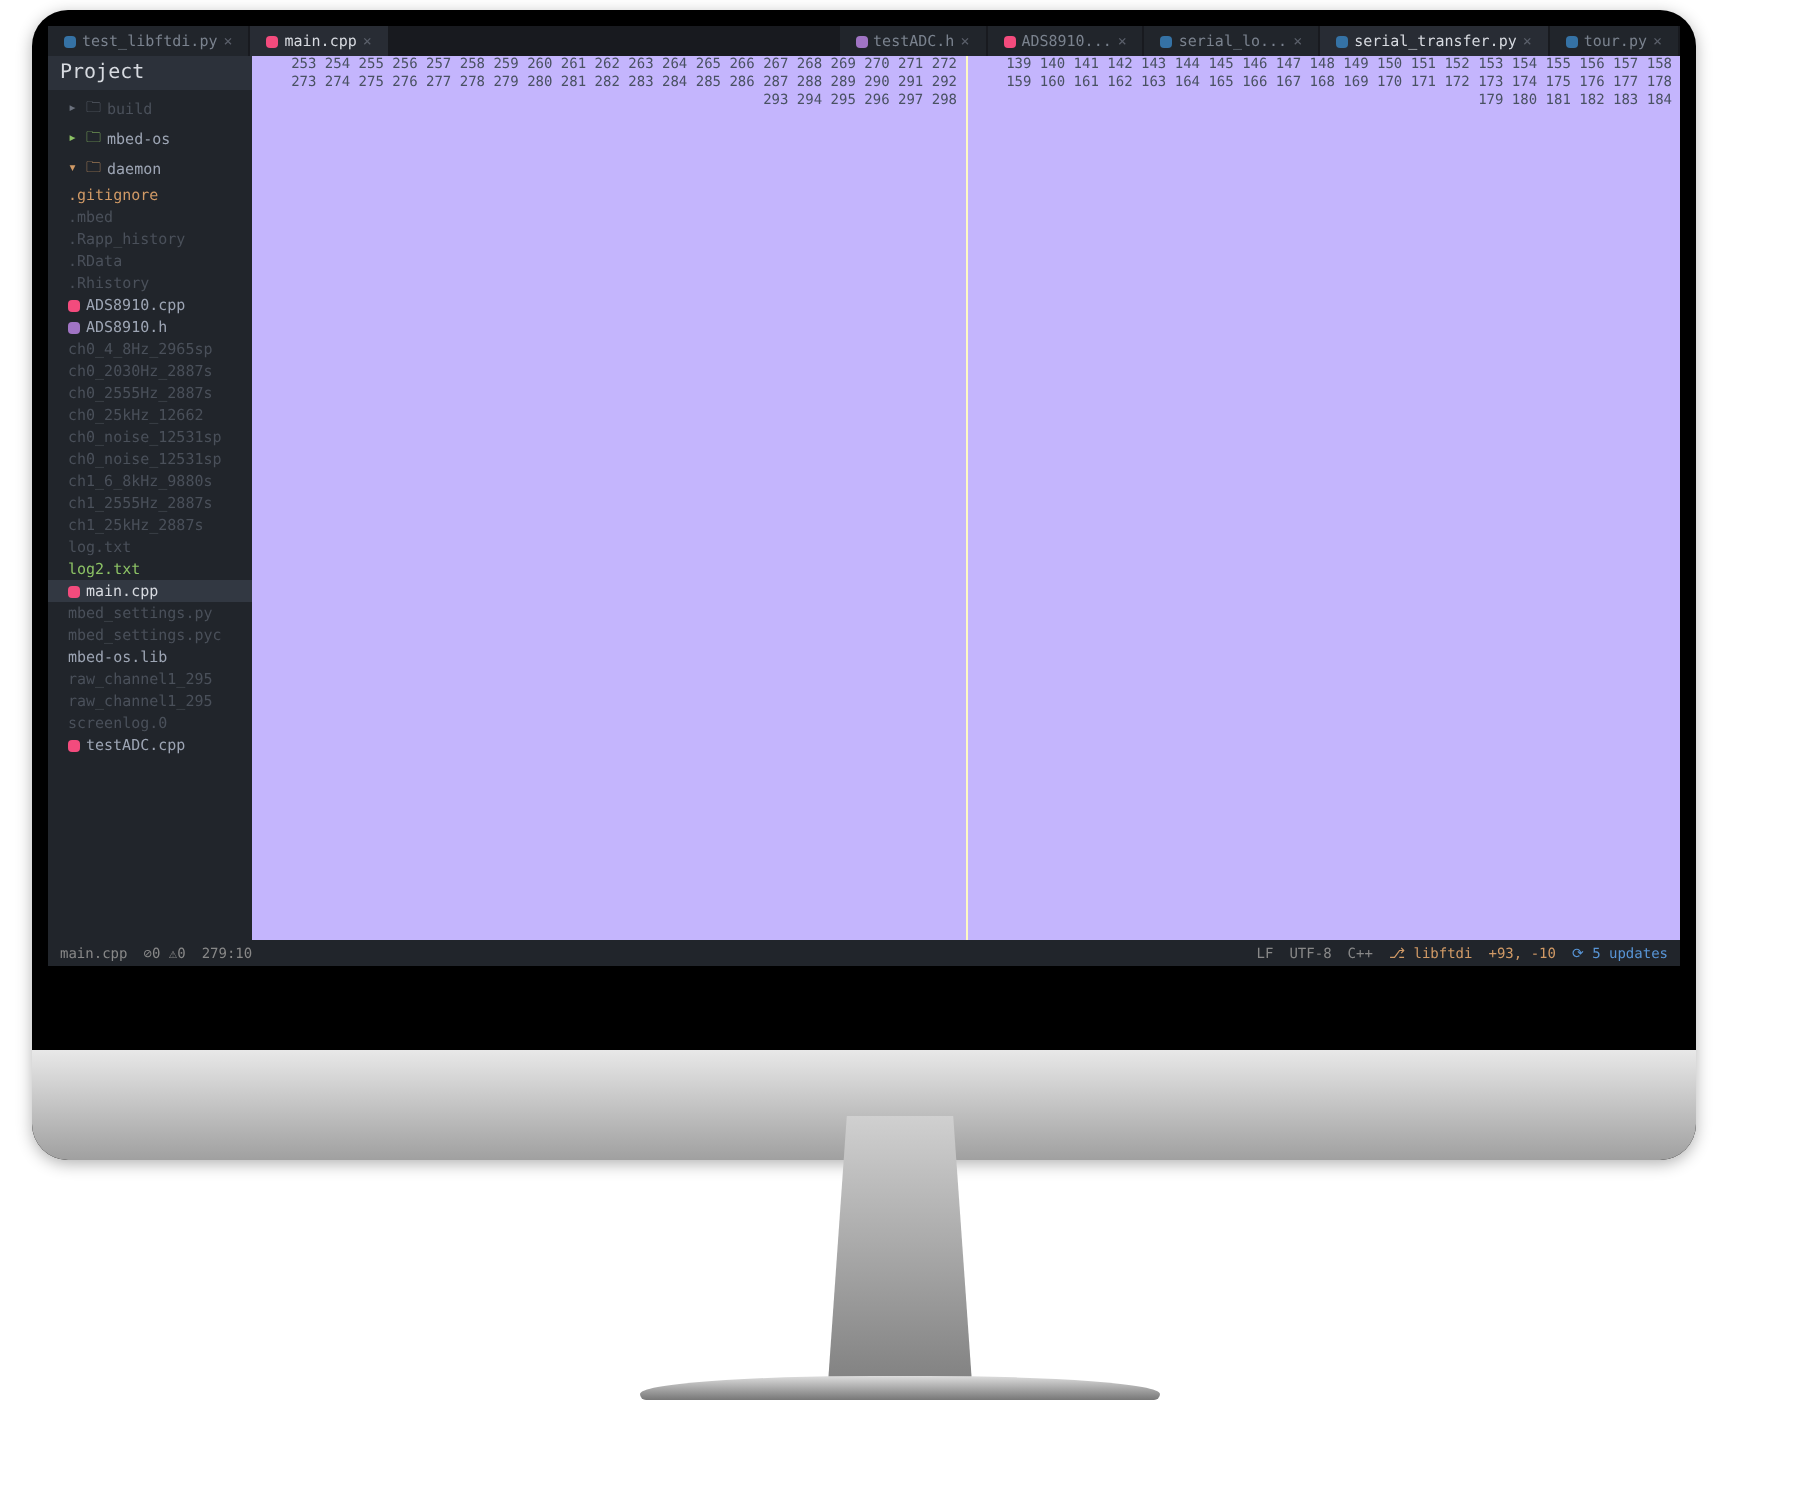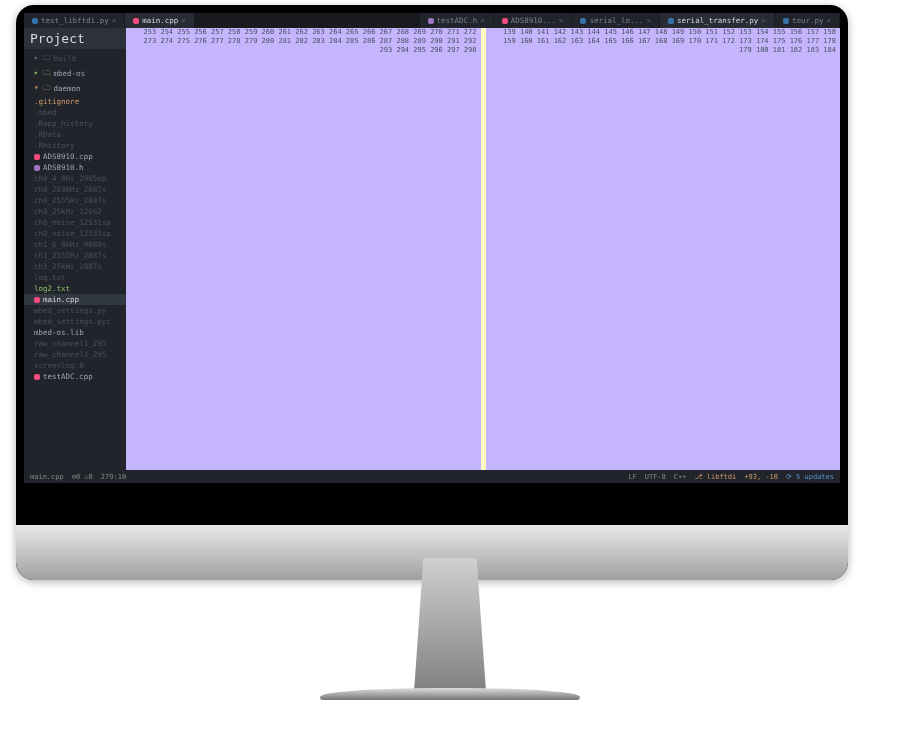--- a/index.html
+++ b/index.html
@@ -11,29 +11,29 @@
 .base{position:absolute;top:688px;left:50%;transform:translateX(-50%);width:260px;height:12px;background:linear-gradient(180deg,#ddd,#777);border-radius:60% 60% 4px 4px/100% 100% 4px 4px}
 .tabs{display:flex;height:15px;background:#21252b;flex-shrink:0}
 .tab{padding:2px 8px;color:#7a828e;display:flex;align-items:center;gap:3px;border-right:1px solid #181a1f;cursor:pointer}
 .tab.gap{flex:1;background:#181a1f}
 .tab.active{background:#282c34;color:#d7dae0}
 .tab .close{color:#5a5f6a}
 .ico{width:6px;height:6px;border-radius:2px;display:inline-block}
 .ico-py{background:#3572A5}.ico-c{background:#f34b7d}.ico-h{background:#a074c4}
 .body{display:flex;flex:1;overflow:hidden}
 .side{width:102px;background:#21252b;color:#9da5b4;display:flex;flex-direction:column}
-.side-hd{background:#2c313a;color:#d7dae0;padding:3px 6px;font-size:13px}
+.side-hd{background:#2c313a;color:#d7dae0;padding:3px 6px;font-size:10px}
 .tree{flex:1;overflow:hidden;padding-top:2px}
 .tree div{padding:1px 4px;white-space:nowrap;display:flex;align-items:center;gap:3px}
 .tree .dim{color:#4a505a}
 .tree .d1{padding-left:10px}
 .tree .sel{background:#323842;color:#d7dae0}
 .fold{color:#6b717d}.fold.g{color:#8cc265}.fold.o{color:#d19a66}
 .panes{flex:1;display:flex;overflow:hidden}
-.pane{flex:1;display:flex;overflow:hidden;border-left:5px solid #fef9c3}
+.pane{flex:1;display:flex;overflow:hidden;border-left:1px solid #fef9c3}
 .pane:first-child{border-left:none}
 .gut{background:#c4b5fd;color:#495162;text-align:right;padding:0 4px;font-size:7px;line-height:9px}
 .code{background:#282c34;color:#abb2bf;flex:1;font-size:7px;line-height:9px;white-space:pre;overflow:hidden}
 .status{height:13px;background:#21252b;color:#888;display:flex;align-items:center;font-size:7px;padding:0 6px;gap:8px;flex-shrink:0}
 .status .r{margin-left:auto;display:flex;gap:8px}
 .git{color:#d19a66}.upd{color:#5895d6}
 </style>
 </head>
 <body>
 

